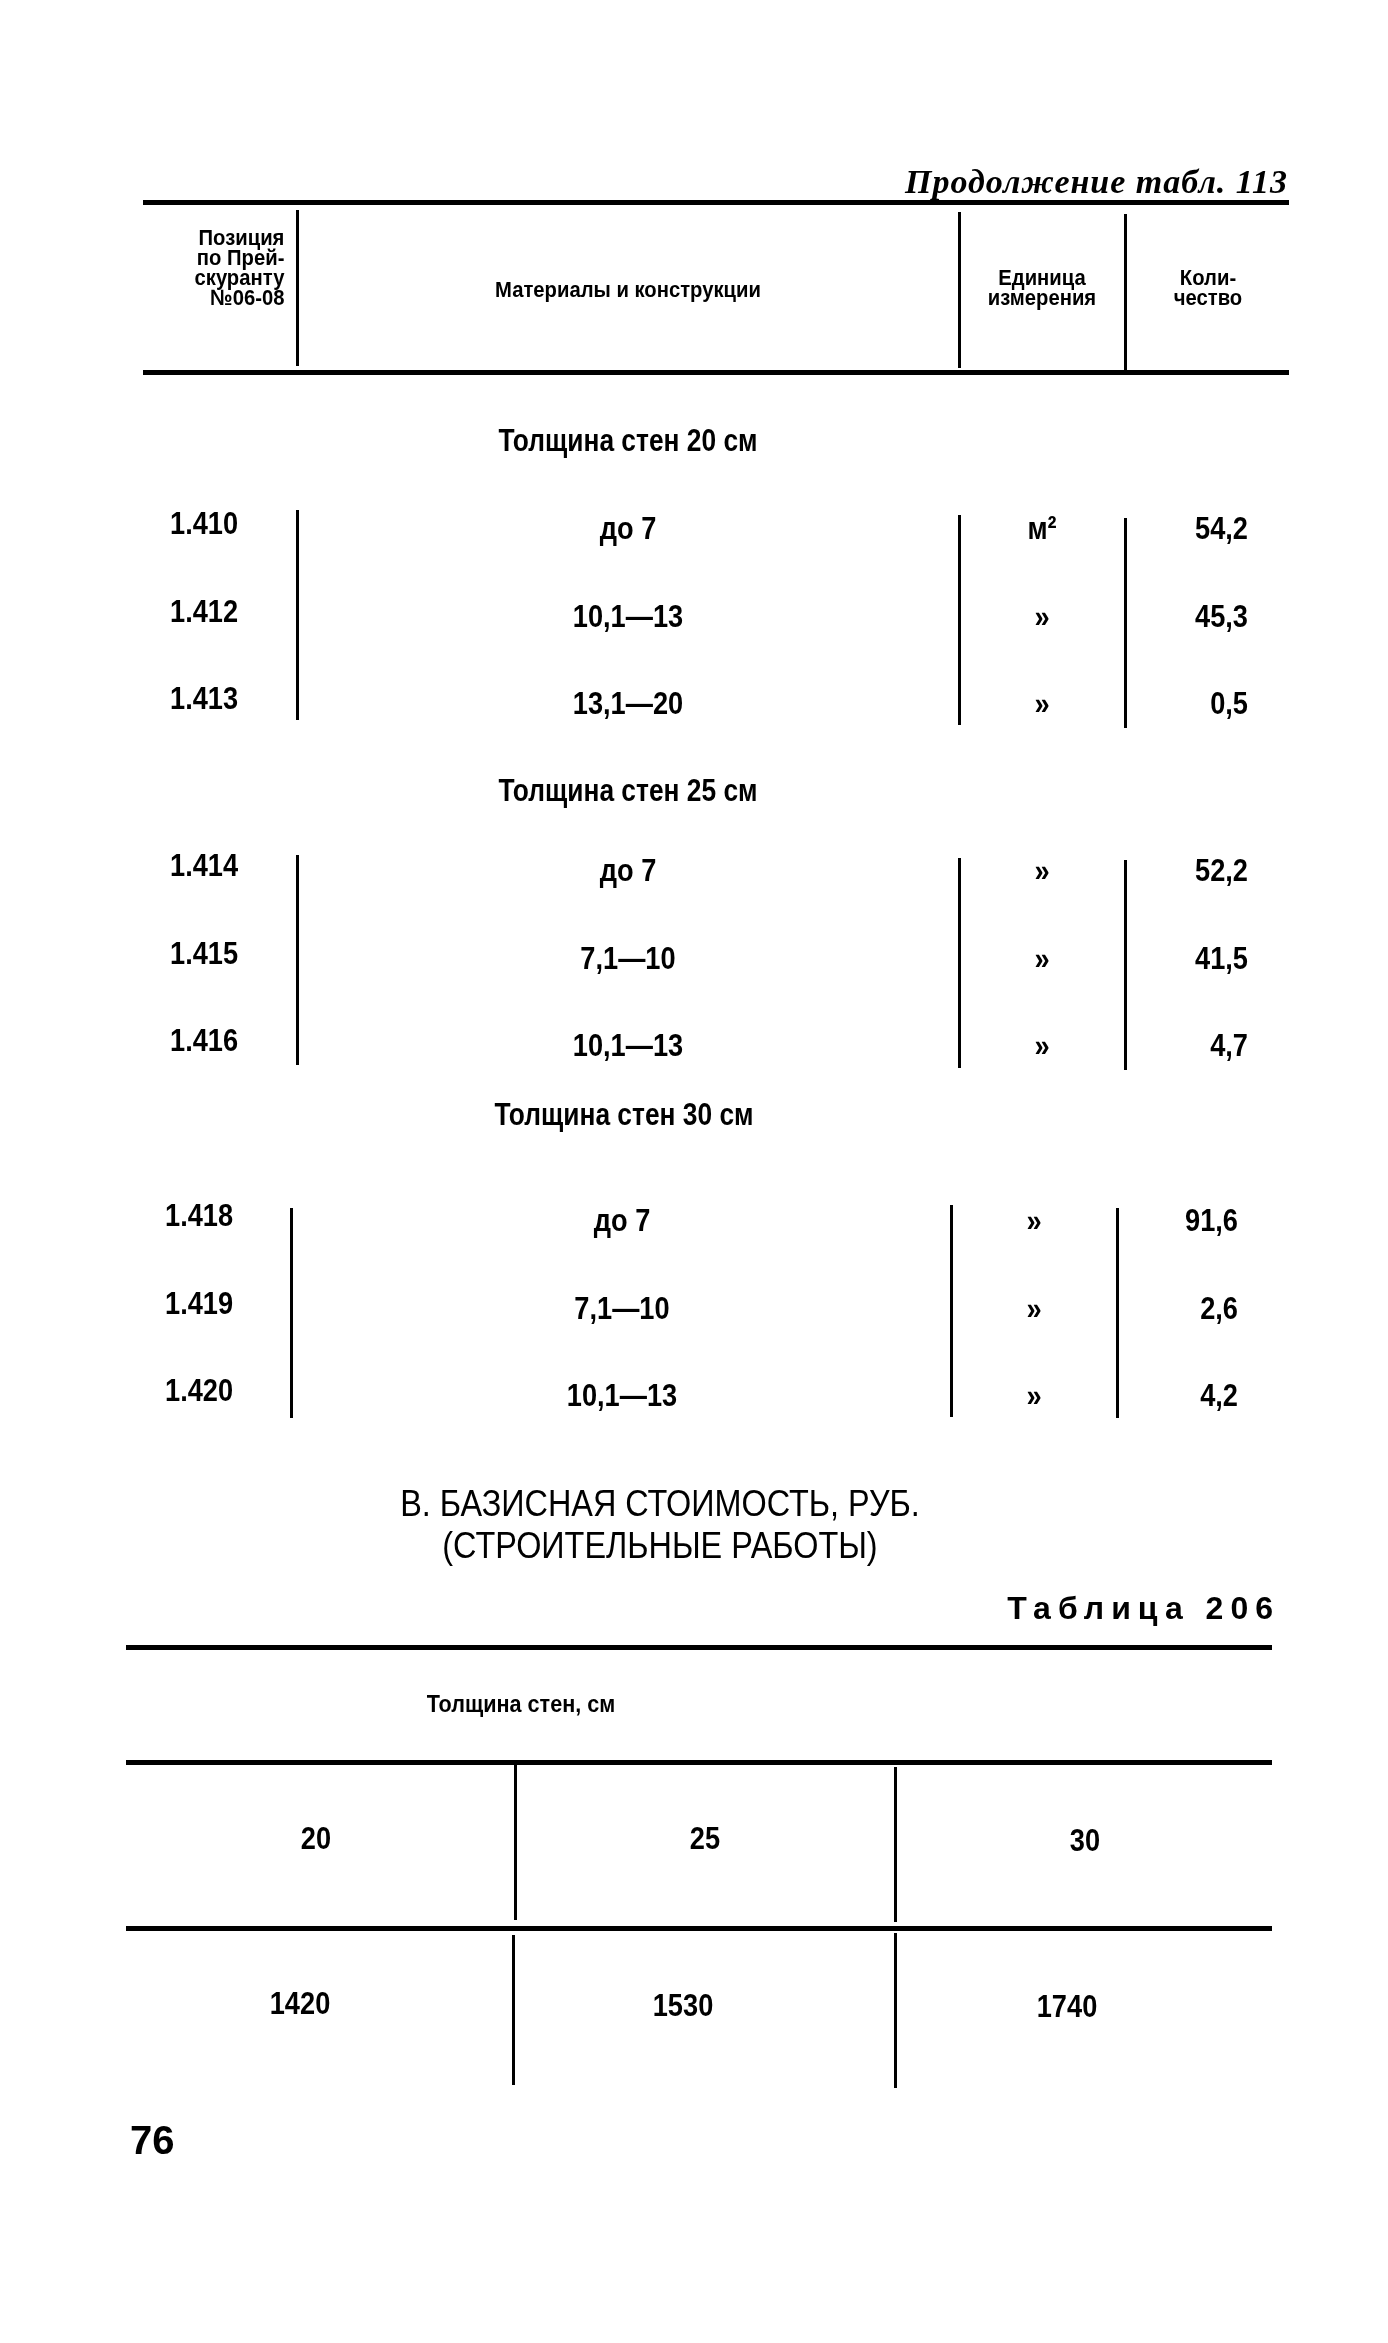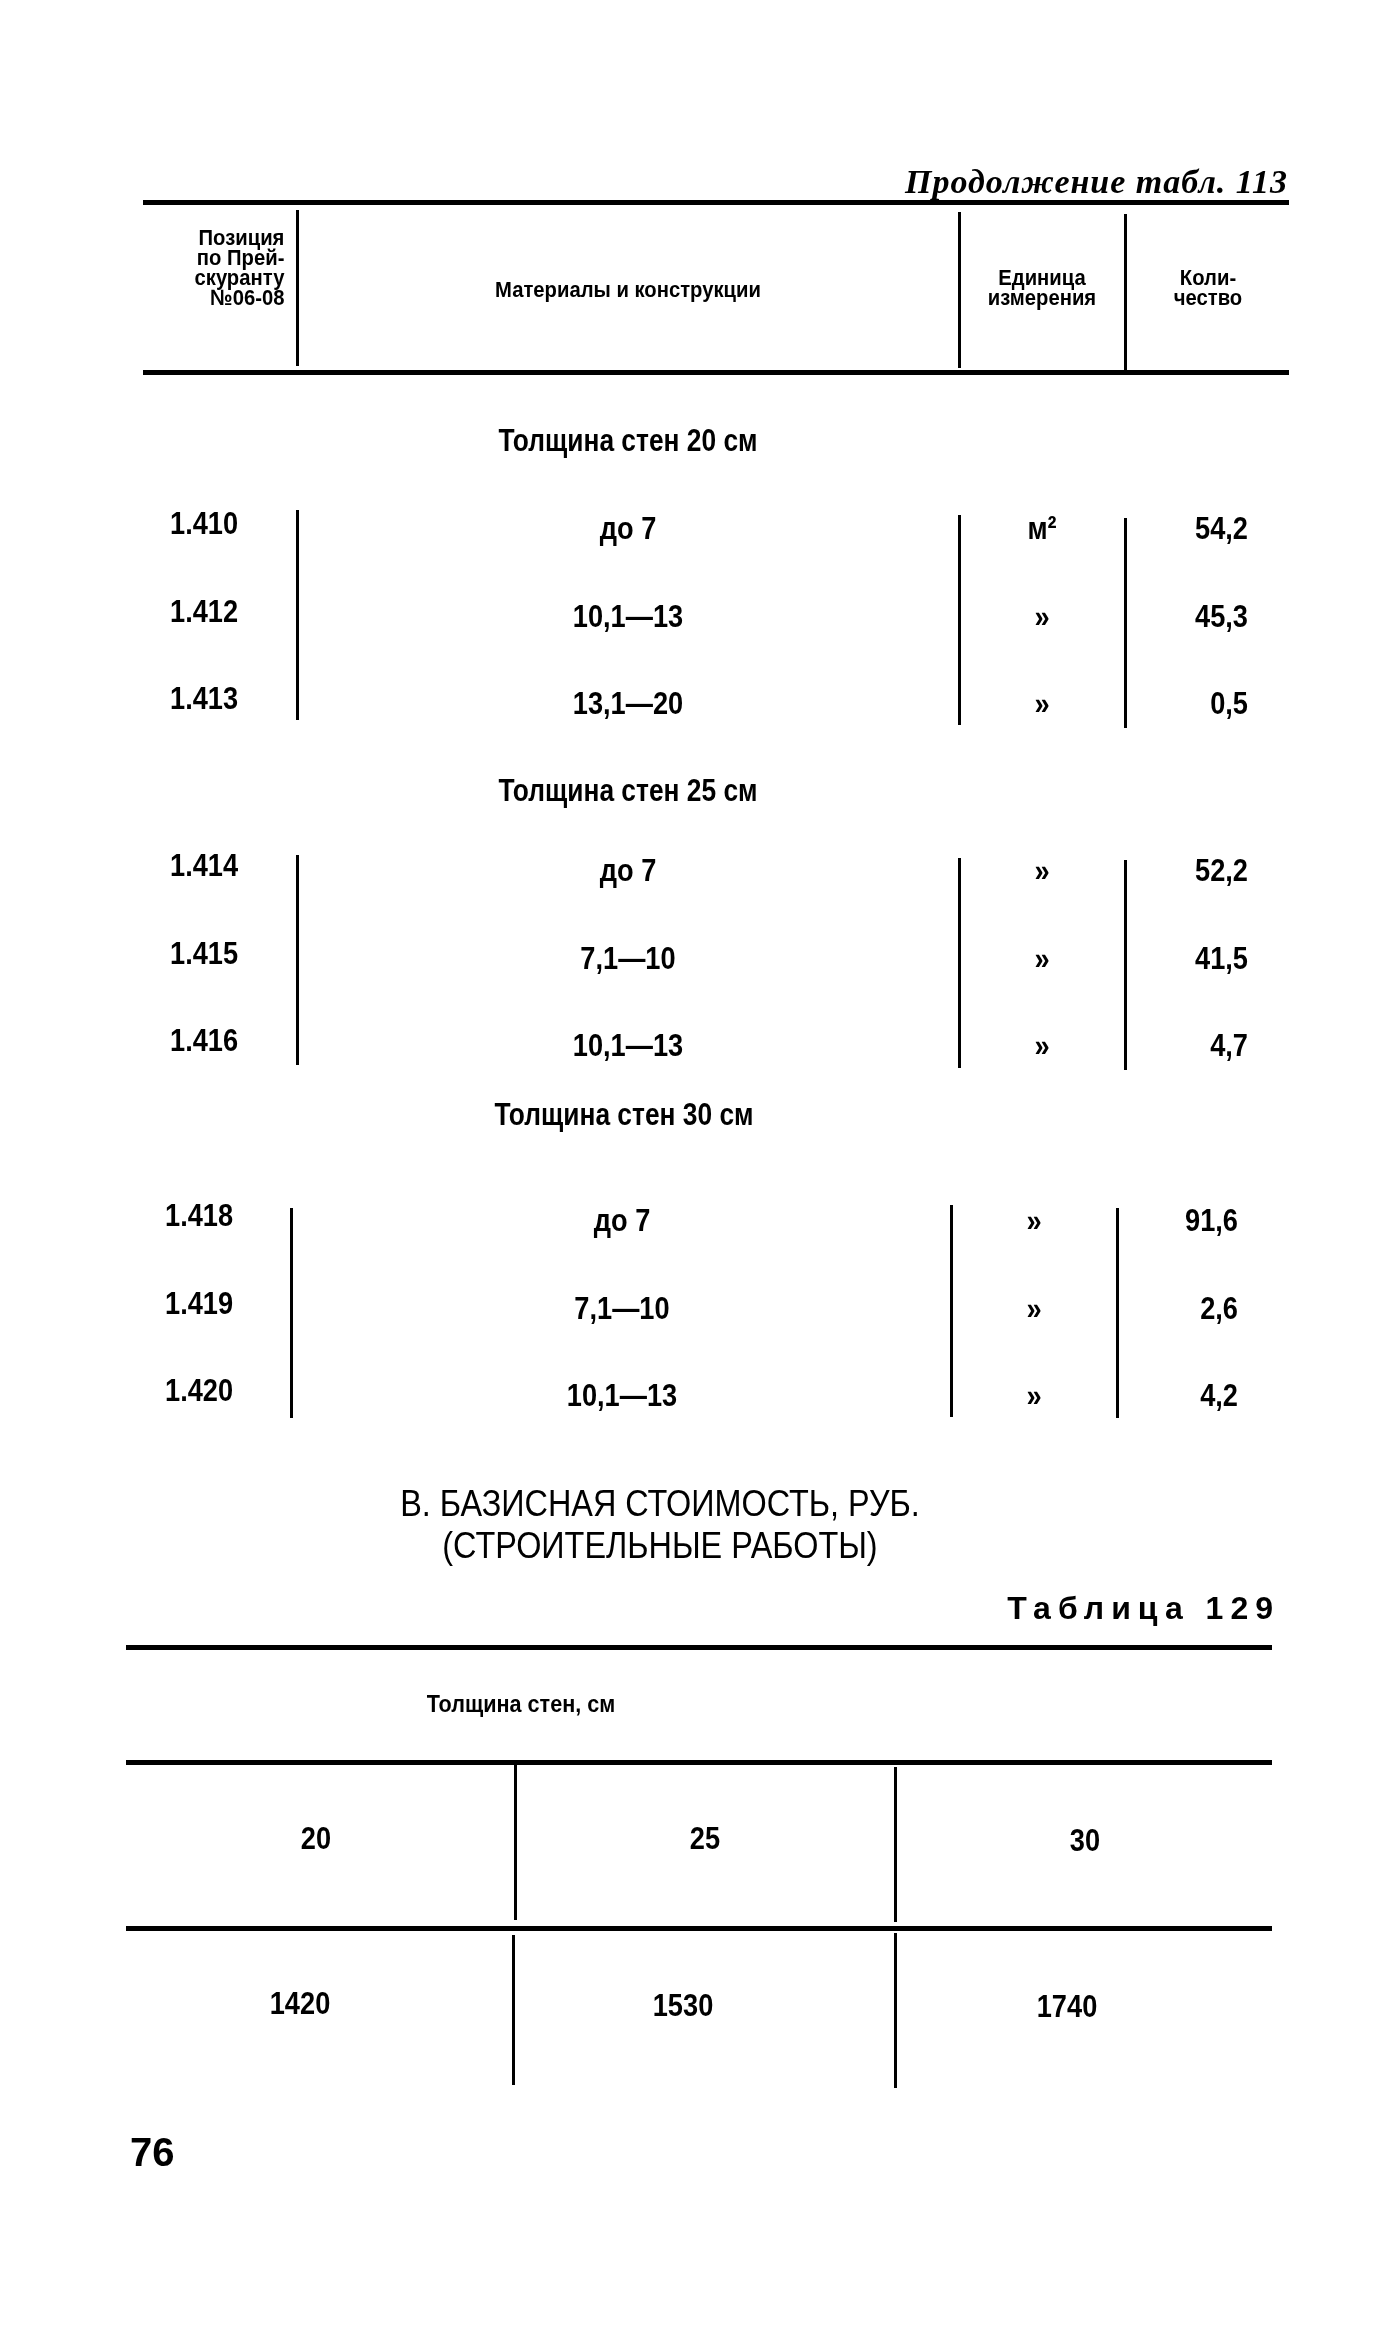--- a/index.html
+++ b/index.html
@@ -14,21 +14,21 @@
   .section { font-family: "Liberation Sans", "DejaVu Sans", sans-serif; font-weight: bold; font-size: 31px; text-align: center; transform: scaleX(0.85); }
   .cell { font-family: "Liberation Sans", "DejaVu Sans", sans-serif; font-weight: bold; font-size: 32px; transform: scaleX(0.85); }
   .c-pos { text-align: left; transform-origin: left center; }
   .c-mat { text-align: center; }
   .c-unit { text-align: center; }
   .c-qty { text-align: right; transform-origin: right center; }
   .heading { font-family: "Liberation Sans", "DejaVu Sans", sans-serif; font-size: 36px; text-align: center; line-height: 42px; transform: scaleX(0.9); }
   .tbl-label { font-family: "Liberation Sans", "DejaVu Sans", sans-serif; font-weight: bold; font-size: 32px; letter-spacing: 7px; text-align: right; }
   .t114-hdr { font-family: "Liberation Sans", "DejaVu Sans", sans-serif; font-weight: bold; font-size: 24px; text-align: center; transform: scaleX(0.9); }
   .t114-cell { font-family: "Liberation Sans", "DejaVu Sans", sans-serif; font-weight: bold; font-size: 32px; text-align: center; transform: scaleX(0.85); }
-  .page-num { font-family: "Liberation Sans", "DejaVu Sans", sans-serif; font-weight: bold; font-size: 40px; margin-top: 12px; }
+  .page-num { font-family: "Liberation Sans", "DejaVu Sans", sans-serif; font-weight: bold; font-size: 40px; }
 </style>
 </head>
 <body>
 
 <div class="abs cont-title" style="left:880px; top:150px; width:408px; text-align:right;margin-top:13px;">Продолжение табл. 113</div>
 
 <div>
   <div class="rule" style="left:143px; top:200px; width:1146px; height:5px;"></div>
   <div class="vline" style="left:296px; top:210px; height:156px;"></div>
   <div class="vline" style="left:958px; top:212px; height:156px;"></div>
@@ -123,21 +123,21 @@
   <div class="abs cell c-mat" style="left:294px; top:1377px; width:656px;">10,1—13</div>
   <div class="abs cell c-unit" style="left:954px; top:1377px; width:160px;">»</div>
   <div class="abs cell c-qty" style="left:1120px; top:1377px; width:118px;">4,2</div>
 </div>
 
 <div class="abs heading" style="left:290px; top:1483px; width:740px;">
   <div>В. БАЗИСНАЯ СТОИМОСТЬ, РУБ.</div>
   <div>(СТРОИТЕЛЬНЫЕ РАБОТЫ)</div>
 </div>
 
-<div class="abs tbl-label" style="left:900px; top:1590px; width:380px;">Таблица 129</div>
+<div class="abs tbl-label" style="left:900px; top:1590px; width:380px;">Таблица 206</div>
 
 <div>
   <div class="rule" style="left:126px; top:1645px; width:1146px; height:5px;"></div>
   <div class="abs t114-hdr" style="left:126px; top:1690px; width:790px;">Толщина стен, см</div>
   <div class="rule" style="left:126px; top:1760px; width:1146px; height:5px;"></div>
 
   <div class="vline" style="left:514px; top:1765px; height:155px;"></div>
   <div class="vline" style="left:894px; top:1767px; height:155px;"></div>
 
   <div class="abs t114-cell" style="left:126px; top:1820px; width:380px;">20</div>

